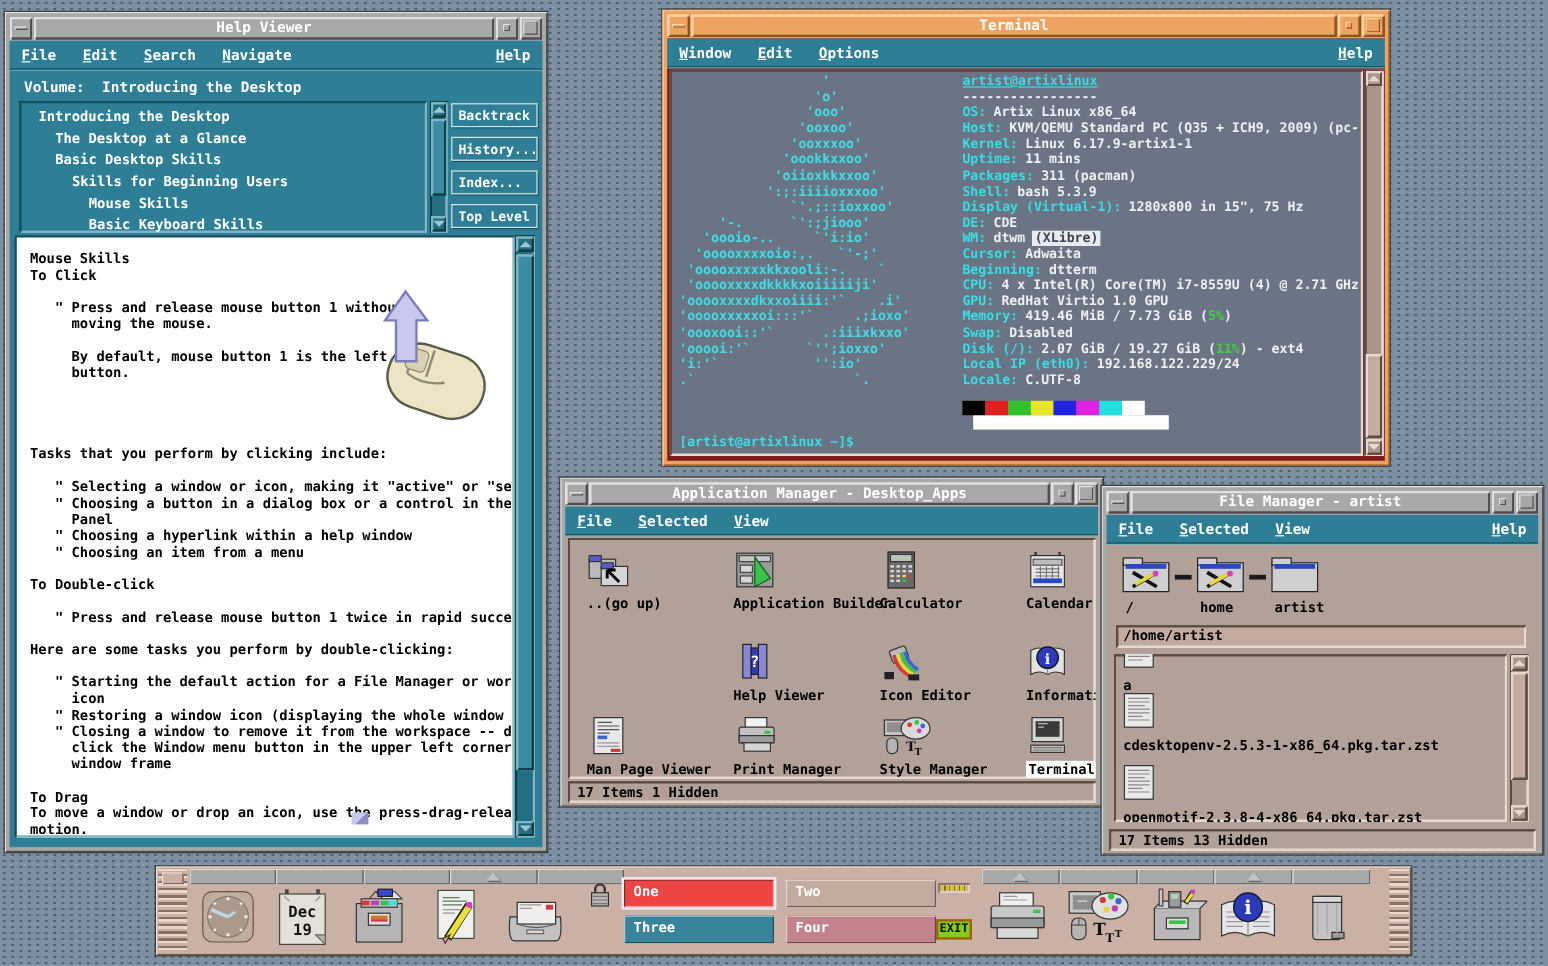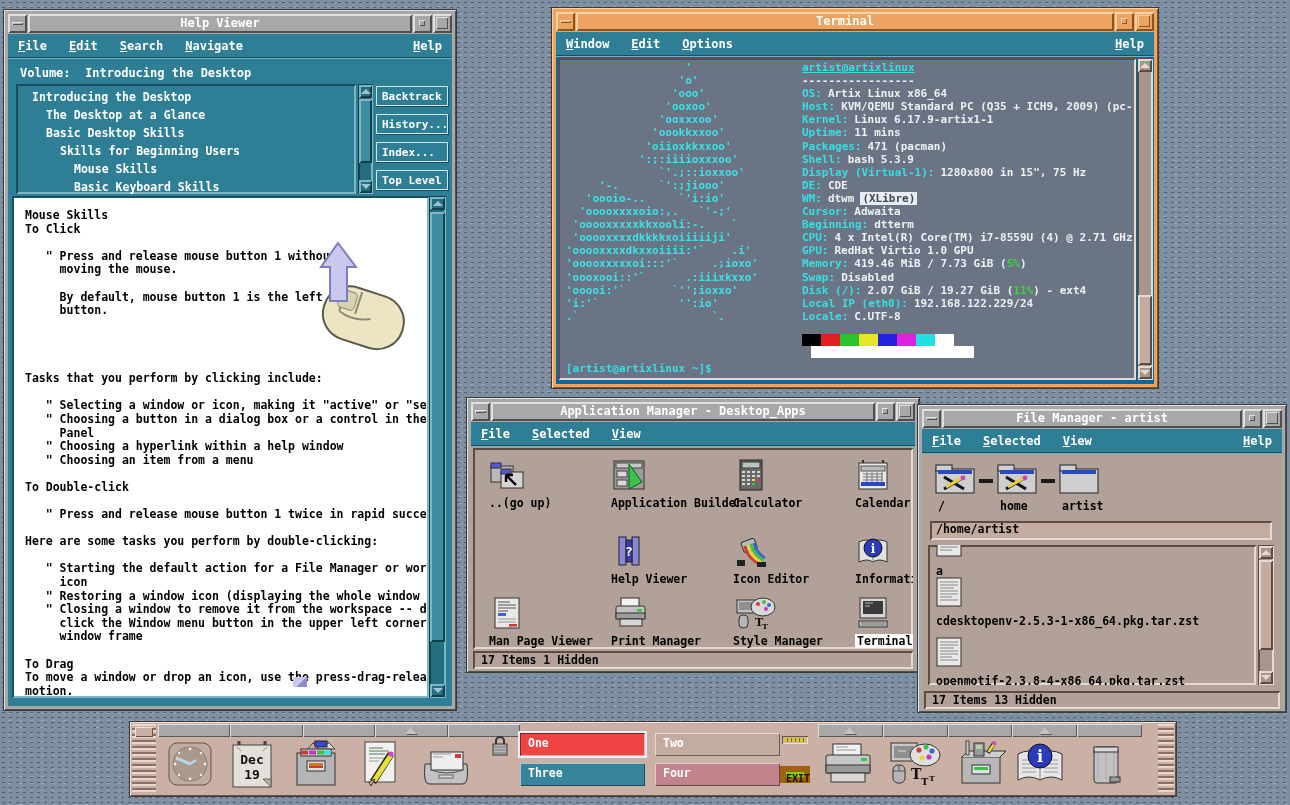--- a/index.html
+++ b/index.html
@@ -78,21 +78,21 @@
   .sb.teal { background:#256d80; --lt:#7fb6c6; --dk:#123f4a; }
   .sb.teal .thumb { background:#3d8da2; }
   .sb.teal .tri-up { border-bottom-color:#9cc7d2; }
   .sb.teal .tri-dn { border-top-color:#9cc7d2; }
   .sb.tan { background:#a8968c; --lt:#e6d9d0; --dk:#5e4c42; }
   .sb.tan .thumb { background:#c3ab9f; }
   .sb.tan .tri-up { border-bottom-color:#e6d9d0; }
   .sb.tan .tri-dn { border-top-color:#e6d9d0; }
 
   
-  #term .client { height:352px; background:#0369a1; --lt:#e6d9d0; --dk:#5e4c42; }
+  #term .client { height:352px; background:#7f1d1d; --lt:#e6d9d0; --dk:#5e4c42; }
   .term-view { position:absolute; left:2px; top:26px; width:578px; height:322px; background:#6b7485; }
   .term-sb { left:581px; top:26px; width:16px; height:322px; }
   .ascii { position:absolute; left:8px; top:3px; color:#3ce0e4; font-size:11px; line-height:13.1px; }
   .finfo { position:absolute; left:244px; top:3px; font-size:11px; line-height:13.1px; width:332px; }
   .finfo .tl { white-space:nowrap; overflow:hidden; }
   .finfo .lab { color:#35dfe4; }
   .finfo .val { color:#eef0f2; margin-left:6px; }
   .finfo .hl  { background:#e8ecf0; color:#3d4656; padding:0 2px; }
   .finfo .grn { color:#3ed23e; }
   .finfo .usr { color:#35dfe4; }
@@ -149,21 +149,21 @@
   .pslot { position:absolute; top:16px; width:56px; height:52px; display:flex;
            align-items:center; justify-content:center; }
   .ws { position:absolute; width:125px; height:23px; font-size:11.5px; color:#fff;
         line-height:21px; padding-left:8px;
         box-shadow:inset 1px 1px 0 rgba(255,255,255,.55), inset -1px -1px 0 rgba(0,0,0,.45); }
   .ws.active { box-shadow:0 0 0 2px #ecf0f4, inset 1px 1px 0 rgba(0,0,0,.45), inset -1px -1px 0 rgba(255,255,255,.55); }
   .busylight { position:absolute; width:26px; height:8px; background:#cbb1a5;
                box-shadow:inset 1px 1px 0 #6b5247, inset -1px -1px 0 #efe0d6; }
   .busylight .bar { position:absolute; inset:2px;
                background:repeating-linear-gradient(90deg,#d8c637 0 3px,#7c6f1d 3px 4px); }
-  .exitbtn { position:absolute; width:30px; height:17px; background:#84cc16; border:6px solid #a16207;
+  .exitbtn { position:absolute; width:30px; height:17px; background:#84cc16; border:2px solid #a16207;
              color:#111; font-size:10px; line-height:13px; text-align:center; }
 </style>
 </head>
 <body>
 
 <div class="desktop">
 
   <section class="win gray" id="help" style="left:4px;top:10px;width:452px;height:700px;">
     <div class="titlebar">
       <div class="tb tb-menu rz">
@@ -318,21 +318,21 @@
 'ooooi:'`       `'';ioxxo'
 'i:'`            '':io'
 .`                    `.</pre>
         <div class="finfo">
           <div class="tl"><span class="usr" style="text-decoration:underline">artist@artixlinux</span></div>
           <div class="tl"><span class="dash">-----------------</span></div>
           <div class="tl"><span class="lab">OS:</span><span class="val">Artix Linux x86_64</span></div>
           <div class="tl"><span class="lab">Host:</span><span class="val">KVM/QEMU Standard PC (Q35 + ICH9, 2009) (pc-)</span></div>
           <div class="tl"><span class="lab">Kernel:</span><span class="val">Linux 6.17.9-artix1-1</span></div>
           <div class="tl"><span class="lab">Uptime:</span><span class="val">11 mins</span></div>
-          <div class="tl"><span class="lab">Packages:</span><span class="val">471 (pacman)</span></div>
+          <div class="tl"><span class="lab">Packages:</span><span class="val">311 (pacman)</span></div>
           <div class="tl"><span class="lab">Shell:</span><span class="val">bash 5.3.9</span></div>
           <div class="tl"><span class="lab">Display (Virtual-1):</span><span class="val">1280x800 in 15", 75 Hz</span></div>
           <div class="tl"><span class="lab">DE:</span><span class="val">CDE</span></div>
           <div class="tl"><span class="lab">WM:</span><span class="val">dtwm</span><span class="val hl">(XLibre)</span></div>
           <div class="tl"><span class="lab">Cursor:</span><span class="val">Adwaita</span></div>
           <div class="tl"><span class="lab">Beginning:</span><span class="val">dtterm</span></div>
           <div class="tl"><span class="lab">CPU:</span><span class="val">4 x Intel(R) Core(TM) i7-8559U (4) @ 2.71 GHz</span></div>
           <div class="tl"><span class="lab">GPU:</span><span class="val">RedHat Virtio 1.0 GPU</span></div>
           <div class="tl"><span class="lab">Memory:</span><span class="val">419.46 MiB / 7.73 GiB (</span><span class="grn">5%</span><span class="val" style="margin-left:0">)</span></div>
           <div class="tl"><span class="lab">Swap:</span><span class="val">Disabled</span></div>

